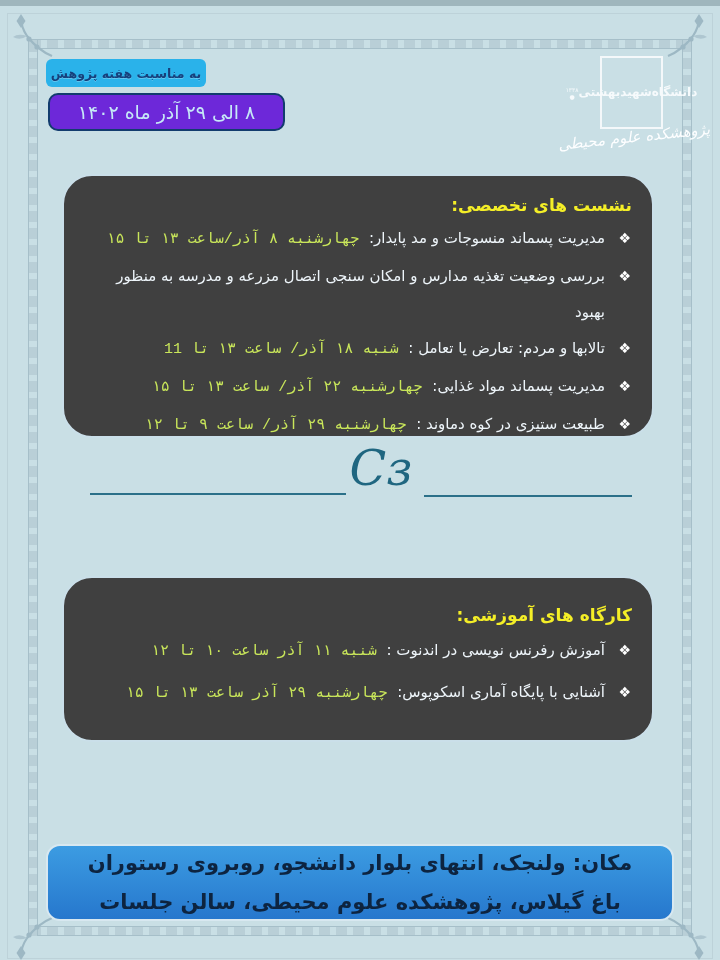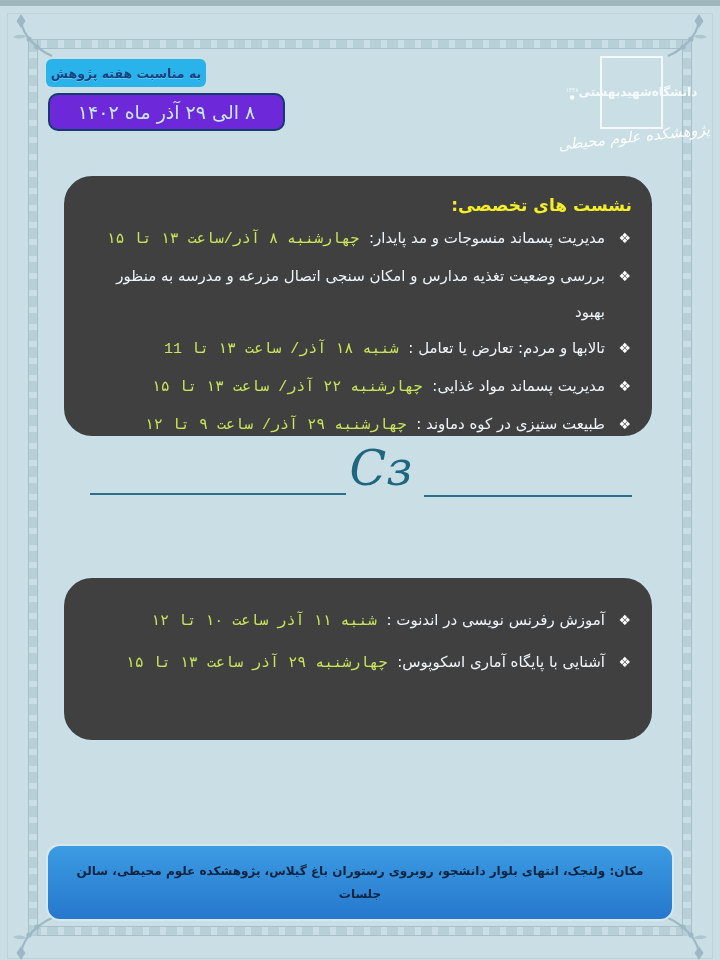--- a/index.html
+++ b/index.html
@@ -88,21 +88,21 @@
     font-family:"DejaVu Serif", serif; font-style:italic; font-weight:normal;
     direction:ltr;
   }
   
   .location-box{
     position:absolute; left:46px; top:838px; width:628px; height:77px;
     background:linear-gradient(#3c9ce2,#2677cd);
     border:2px solid #d8e8f0; border-radius:14px;
     box-sizing:border-box; padding:7px 28px;
     display:flex; align-items:center; justify-content:center;
-    color:#0d2440; font-weight:bold; font-size:12px; line-height:1.85;
+    color:#0d2440; font-weight:bold; font-size:21px; line-height:1.85;
     text-align:center;
   }
 </style>
 </head>
 <body>
 
 <div class="poster">
 
   <div class="outer-edge"></div>
   <div class="chain h top"></div>
@@ -185,20 +185,21 @@
       <span>طبیعت ستیزی در کوه دماوند :</span>
       <span class="time">چهارشنبه ۲۹ آذر/ ساعت ۹ تا ۱۲</span>
     </div>
   </div>
 
   <div class="div-line left"></div>
   <div class="divider-mark">Cз</div>
   <div class="div-line right"></div>
 
   <div class="panel workshops">
+    <div class="panel-title">کارگاه های آموزشی:</div>
 
     <div class="item">
       <span class="bullet">❖</span>
       <span>آموزش رفرنس نویسی در اندنوت :</span>
       <span class="time">شنبه ۱۱ آذر ساعت ۱۰ تا ۱۲</span>
     </div>
 
     <div class="item">
       <span class="bullet">❖</span>
       <span>آشنایی با پایگاه آماری اسکوپوس:</span>

